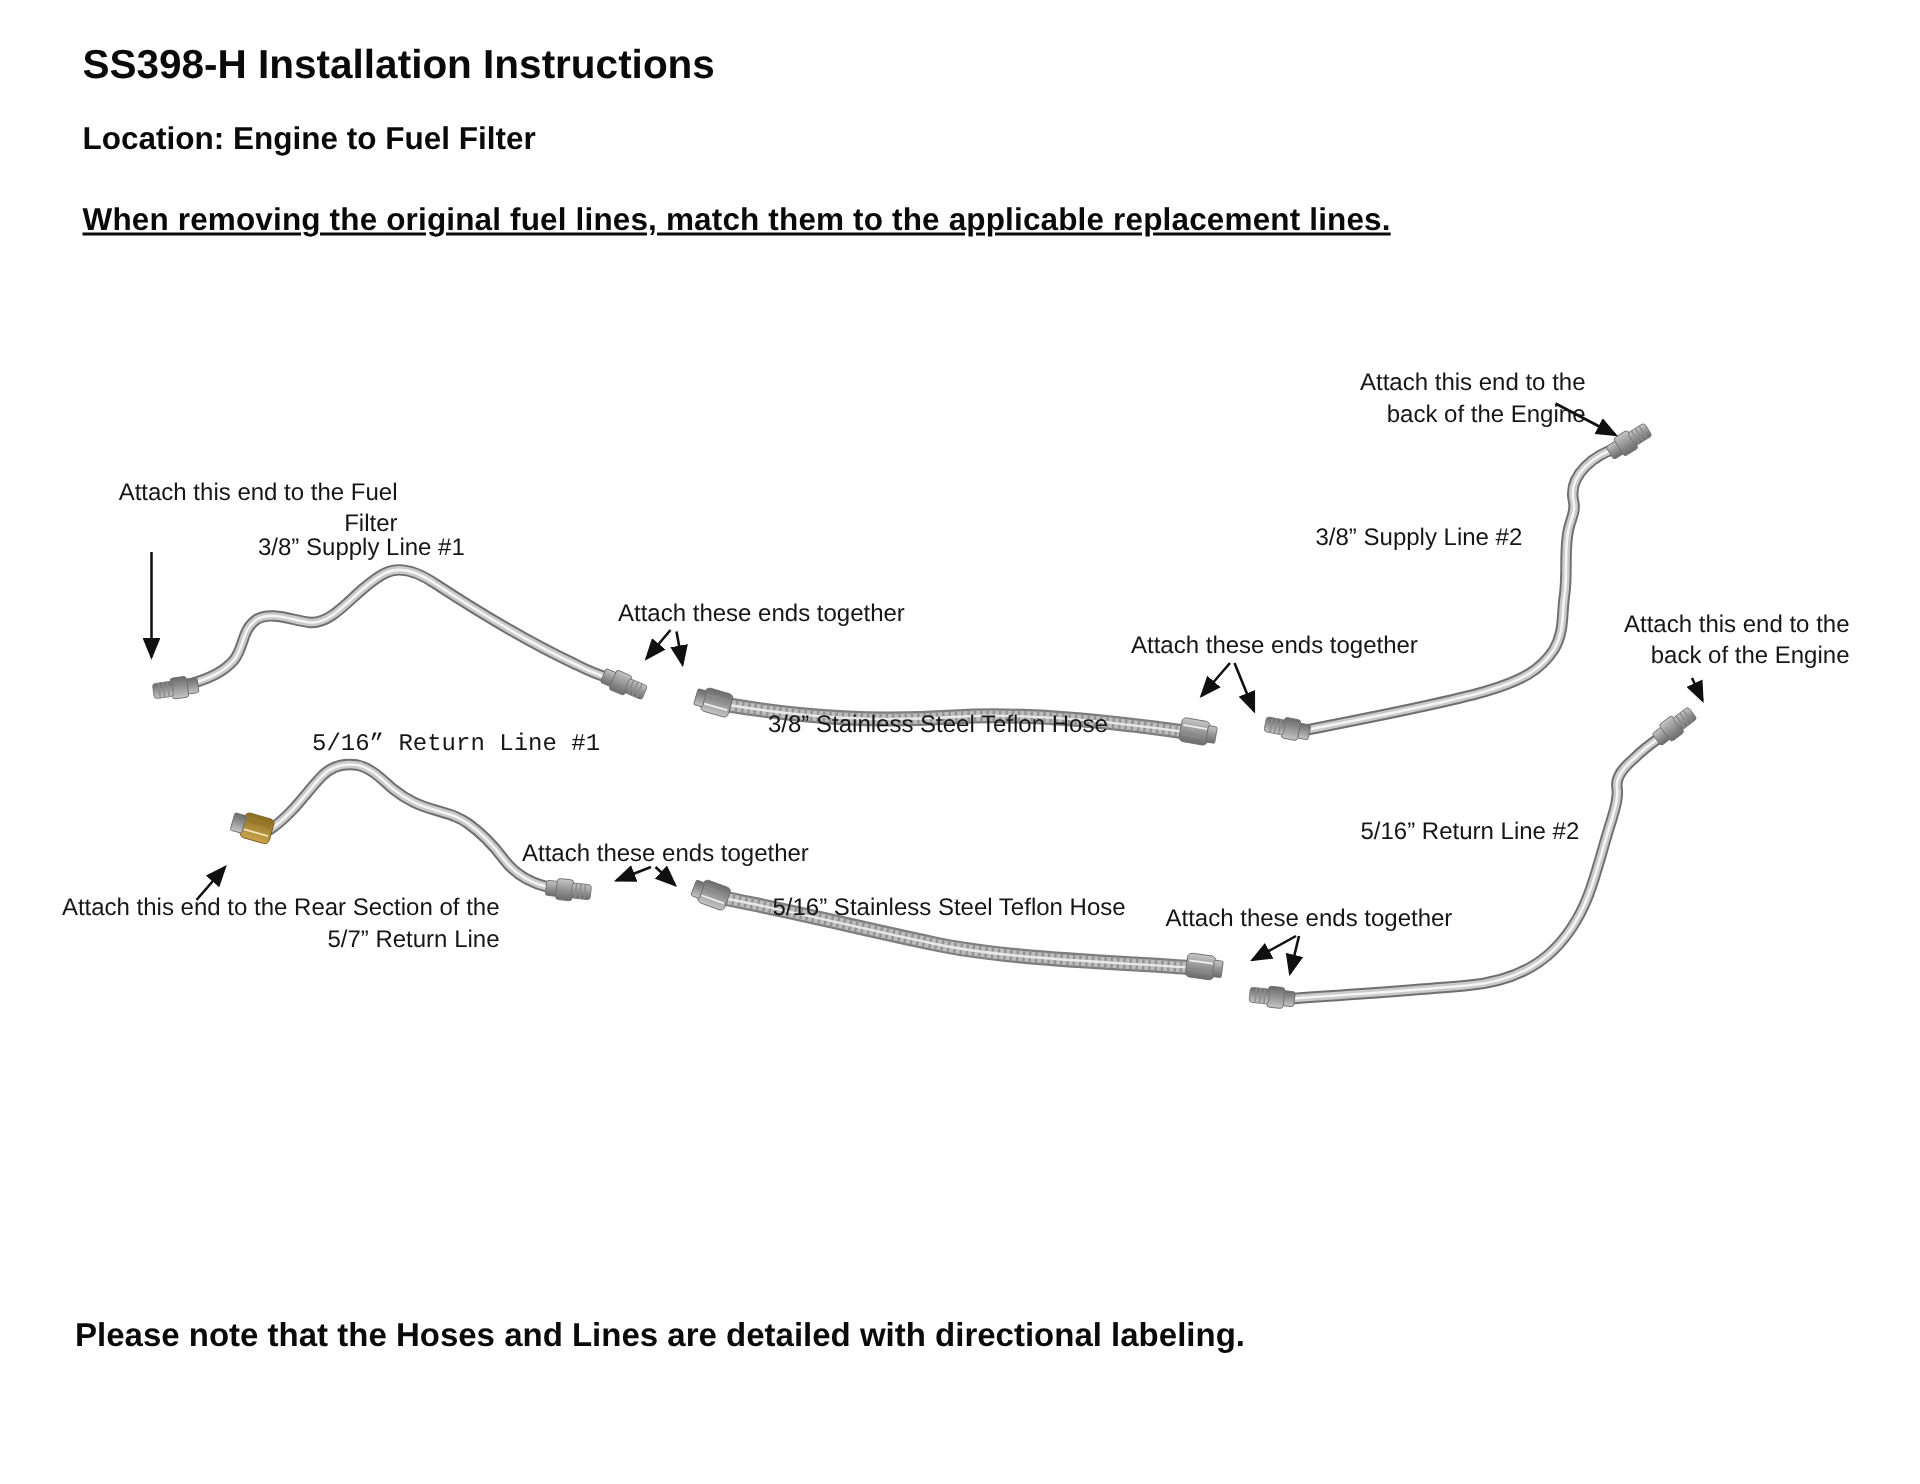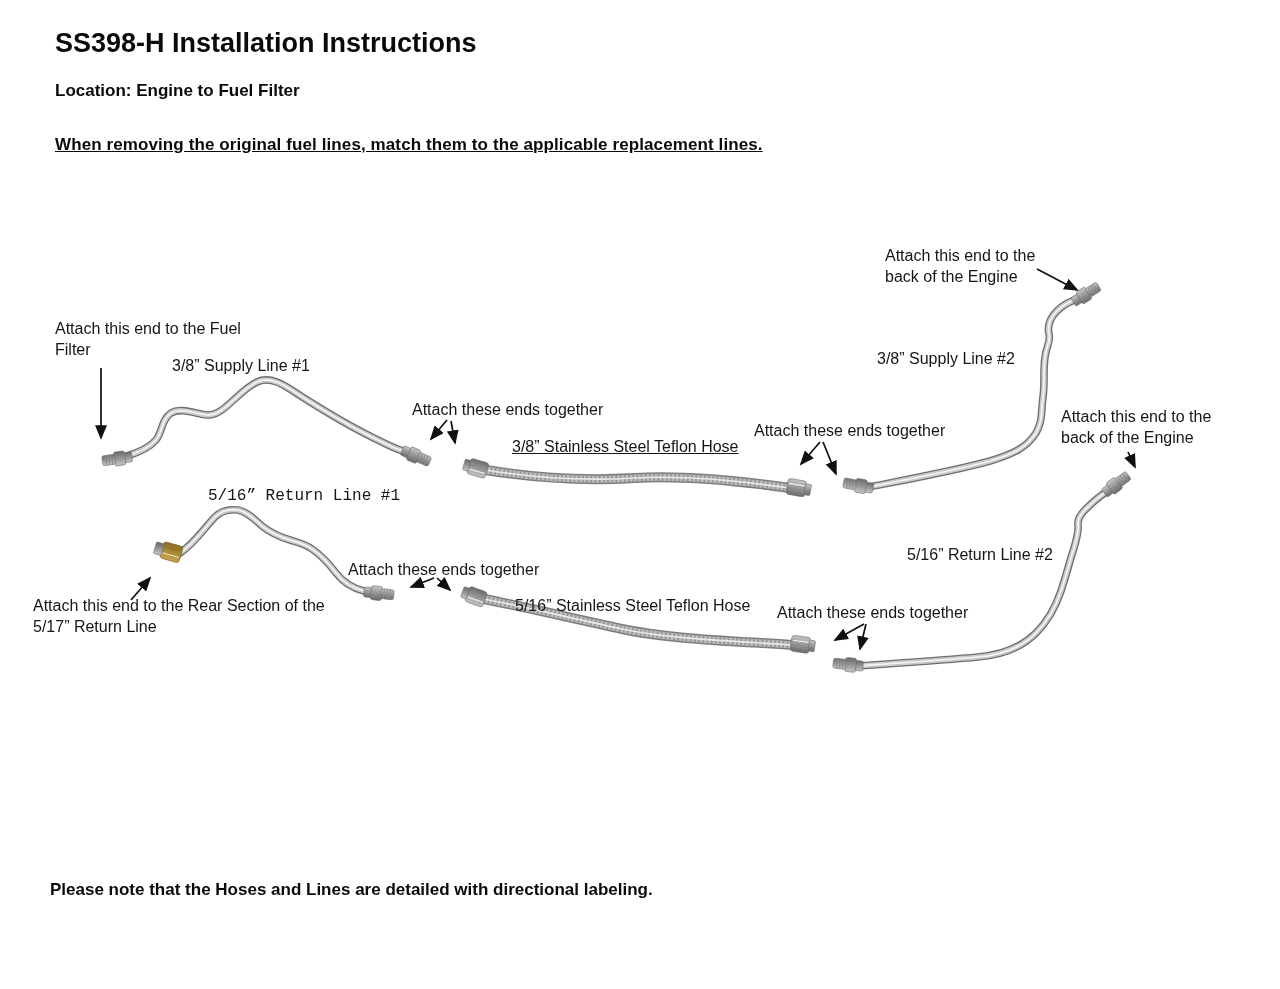--- a/index.html
+++ b/index.html
@@ -10,33 +10,33 @@
     font-family:"Liberation Sans",sans-serif;
     color:#0c0c0c;
     overflow:hidden;
   }
   .title{
     position:absolute;left:55px;top:28px;
     font-size:27px;font-weight:bold;letter-spacing:0px;color:#0a0a0a;
   }
   .sub{
     position:absolute;left:55px;
-    font-size:17px;font-weight:bold;color:#0a0a0a;
+    font-size:21px;font-weight:bold;color:#0a0a0a;
   }
   .loc{top:81px;}
   .intro{top:135px;letter-spacing:.1px;text-decoration:underline;}
   .lbl{
     position:absolute;
     font-size:16px;line-height:21px;color:#161616;
     white-space:nowrap;
   }
-  .wrap{white-space:normal;}
+  .wrap{white-space:normal;text-align:right;}
   .foot{
     position:absolute;left:50px;
-    font-size:17px;font-weight:bold;color:#0a0a0a;line-height:24px;
+    font-size:22px;font-weight:bold;color:#0a0a0a;line-height:24px;
   }
   .f1{top:878px;}
   .f2{top:902px;}
   svg.diagram{position:absolute;left:0;top:0;}
   .t-base{fill:none;stroke:#6f6f6f;stroke-width:7.6;stroke-linecap:round;}
   .t-mid{fill:none;stroke:#cacaca;stroke-width:5;stroke-linecap:round;}
   .t-hi{fill:none;stroke:#f4f4f4;stroke-width:1.7;stroke-linecap:round;}
   .h-base{fill:none;stroke:#7d7d7d;stroke-width:10;stroke-linecap:round;}
   .h-mid{fill:none;stroke:#bdbdbd;stroke-width:7;stroke-linecap:round;}
   .h-dash{fill:none;stroke:#929292;stroke-width:7;stroke-dasharray:1.6 2.6;}
@@ -158,27 +158,27 @@
       <line class="arrow" marker-end="url(#ah)" x1="437" y1="578" x2="450" y2="590"></line>
       <line class="arrow" marker-end="url(#ah)" x1="131" y1="600" x2="150" y2="578"></line>
       <line class="arrow" marker-end="url(#ah)" x1="864" y1="624" x2="835" y2="640"></line>
       <line class="arrow" marker-end="url(#ah)" x1="866" y1="624" x2="860" y2="649"></line>
     </g>
   </svg>
 
   <div class="lbl wrap" style="left:55px;top:318px;width:210px;">Attach this end to the Fuel Filter</div>
   <div class="lbl" style="left:172px;top:355px;">3/8” Supply Line #1</div>
   <div class="lbl" style="left:412px;top:399px;">Attach these ends together</div>
-  <div class="lbl" style="left:512px;top:436px;text-decoration:underline;">3/8” Stainless Steel Teflon Hose</div>
+  <div class="lbl" style="left:512px;top:473px;">3/8” Stainless Steel Teflon Hose</div>
   <div class="lbl" style="left:754px;top:420px;">Attach these ends together</div>
   <div class="lbl wrap" style="left:885px;top:245px;width:172px;">Attach this end to the back of the Engine</div>
   <div class="lbl" style="left:877px;top:348px;">3/8” Supply Line #2</div>
   <div class="lbl wrap" style="left:1061px;top:406px;width:172px;">Attach this end to the back of the Engine</div>
   <div class="lbl" style="left:208px;top:486px;font-family:Liberation Mono, monospace;">5/16” Return Line #1</div>
   <div class="lbl" style="left:348px;top:559px;">Attach these ends together</div>
   <div class="lbl" style="left:515px;top:595px;">5/16” Stainless Steel Teflon Hose</div>
-  <div class="lbl wrap" style="left:33px;top:595px;width:300px;">Attach this end to the Rear Section of the 5/17” Return Line</div>
+  <div class="lbl wrap" style="left:33px;top:595px;width:300px;">Attach this end to the Rear Section of the 5/7” Return Line</div>
   <div class="lbl" style="left:777px;top:602px;">Attach these ends together</div>
   <div class="lbl" style="left:907px;top:544px;">5/16” Return Line #2</div>
 
   <div class="foot f1">Please note that the Hoses and Lines are detailed with directional labeling.</div>
 
 </div>
 
 </body></html>

